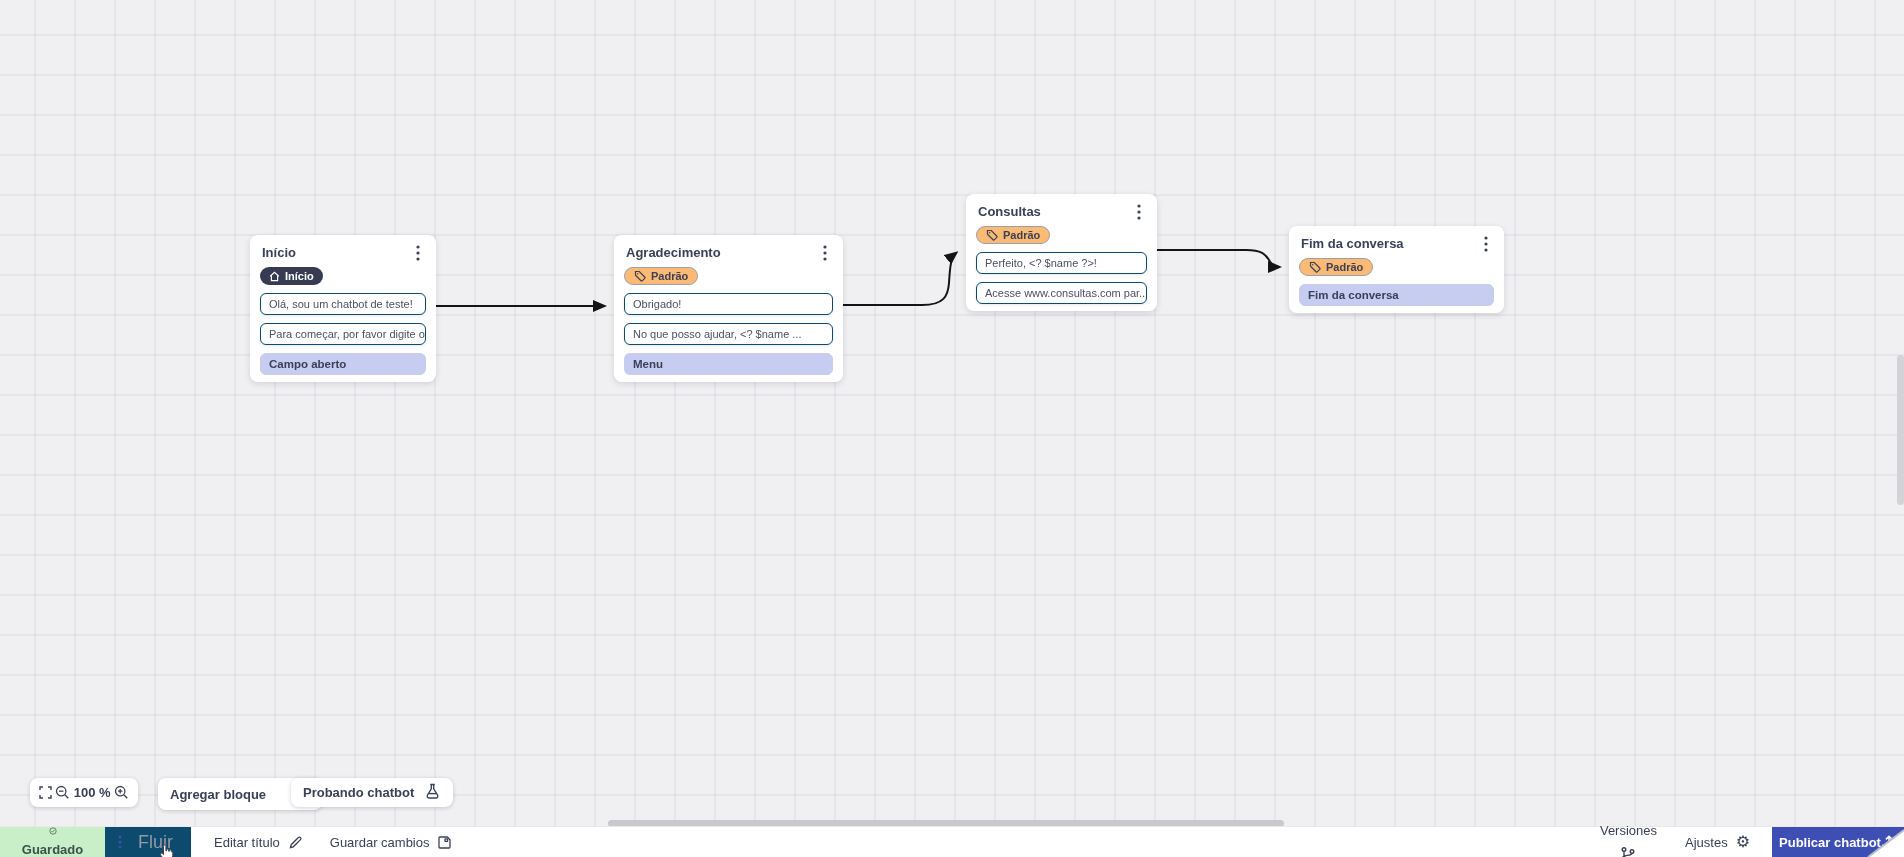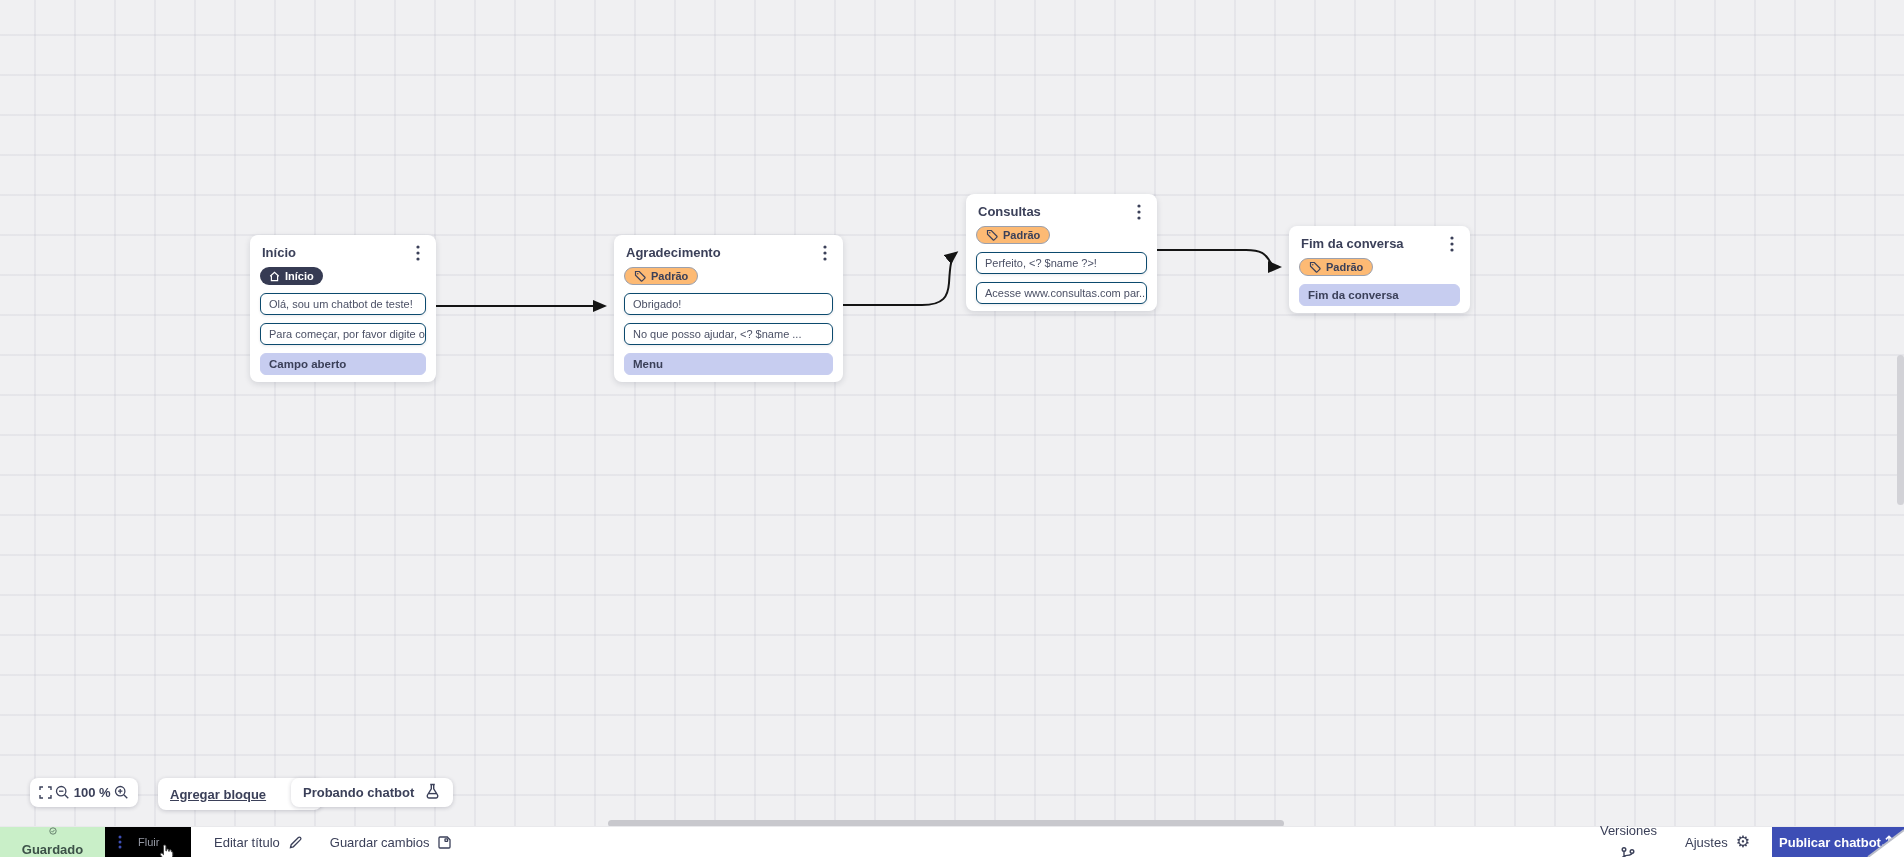--- a/index.html
+++ b/index.html
@@ -52,21 +52,21 @@
   }
   
   .float-card {
     position:absolute; height:29px; background:#fff; border-radius:8px;
     box-shadow:0 1px 4px rgba(30,32,55,.20);
     display:flex; align-items:center; font-size:13px; font-weight:600; color:#3b4059;
   }
   .zoom-card { left:30px; top:778px; width:108px; justify-content:space-between; padding:0 9px; }
   .zoom-card .icon-btn { display:flex; align-items:center; cursor:pointer; }
   .zoom-level { font-size:13px; font-weight:600; }
-  .add-block { left:158px; top:778px; padding:16px 12px; gap:26px; cursor:pointer;text-decoration:underline; }
+  .add-block { left:158px; top:778px; padding:16px 12px; gap:26px; cursor:pointer; }
   .test-chatbot { left:291px; top:778px; padding:0 12px; gap:10px; cursor:pointer; }
   
   .hscroll-thumb {
     position:absolute; left:608px; top:820px; width:676px; height:7px;
     background:#c8c8cd; border-radius:4px;
   }
   .vscroll-thumb {
     position:absolute; left:1897px; top:355px; width:7px; height:150px;
     background:#d2d2d7; border-radius:4px;
   }
@@ -74,22 +74,22 @@
   .statusbar {
     position:absolute; left:0; right:0; bottom:0; height:31px;
     background:#fff; border-top:1px solid #e9e9ec;
     display:flex; align-items:center; font-size:13px;
   }
   .saved-chip {
     width:105px; height:100%; background:#c9efc8; color:#3c5148;
     display:flex; align-items:center; justify-content:center; gap:7px; font-weight:600;flex-direction:column;
   }
   .flow-tab {
-    width:86px; height:100%; background:#000000; color:#9599a4;
-    display:flex; align-items:center; gap:16px; padding-left:13px; font-size:11px; cursor:pointer;
+    width:86px; height:100%; background:#0c4a6e; color:#9599a4;
+    display:flex; align-items:center; gap:16px; padding-left:13px; font-size:18px; cursor:pointer;
   }
   .bar-btn { display:flex; align-items:center; gap:8px; color:#3b4059; cursor:pointer; white-space:nowrap; }
   .edit-title { margin-left:23px; }
   .save-changes { margin-left:27px; }
   .spacer { flex:1; }
   .versions { margin-right:28px;flex-direction:column; }
   .settings { margin-right:22px; }
   .gear-glyph { font-size:16px; line-height:16px; color:#3b4059; font-family:"DejaVu Sans", sans-serif; }
   .publish-btn {
     height:100%; width:132px; background:#3d4eb5; color:#fff;
@@ -189,21 +189,21 @@
             <path d="M1.5 5.3 V1.5 h3.8 L10.7 7 a1 1 0 0 1 0 1.4 L8.4 10.7 a1 1 0 0 1 -1.4 0 z"></path>
             <circle cx="3.8" cy="3.8" r="0.7" fill="#3b4059" stroke="none"></circle>
           </svg>
         <span>Padrão</span>
       </span>
     </div>
     <div class="msg">Perfeito, &lt;? $name ?&gt;!</div>
     <div class="msg">Acesse www.consultas.com par...</div>
   </div>
 
-  <div class="node" style="left:1289px; top:226px; width:181px;">
+  <div class="node" style="left:1289px; top:226px; width:215px;">
     <div class="node-header">
       <span class="node-title">Fim da conversa</span>
       <span class="kebab">
         <svg width="4" height="16" viewBox="0 0 4 16">
             <g fill="#3b4059">
               <circle cx="2" cy="2" r="1.6"></circle>
               <circle cx="2" cy="8" r="1.6"></circle>
               <circle cx="2" cy="14" r="1.6"></circle>
             </g>
           </svg>

